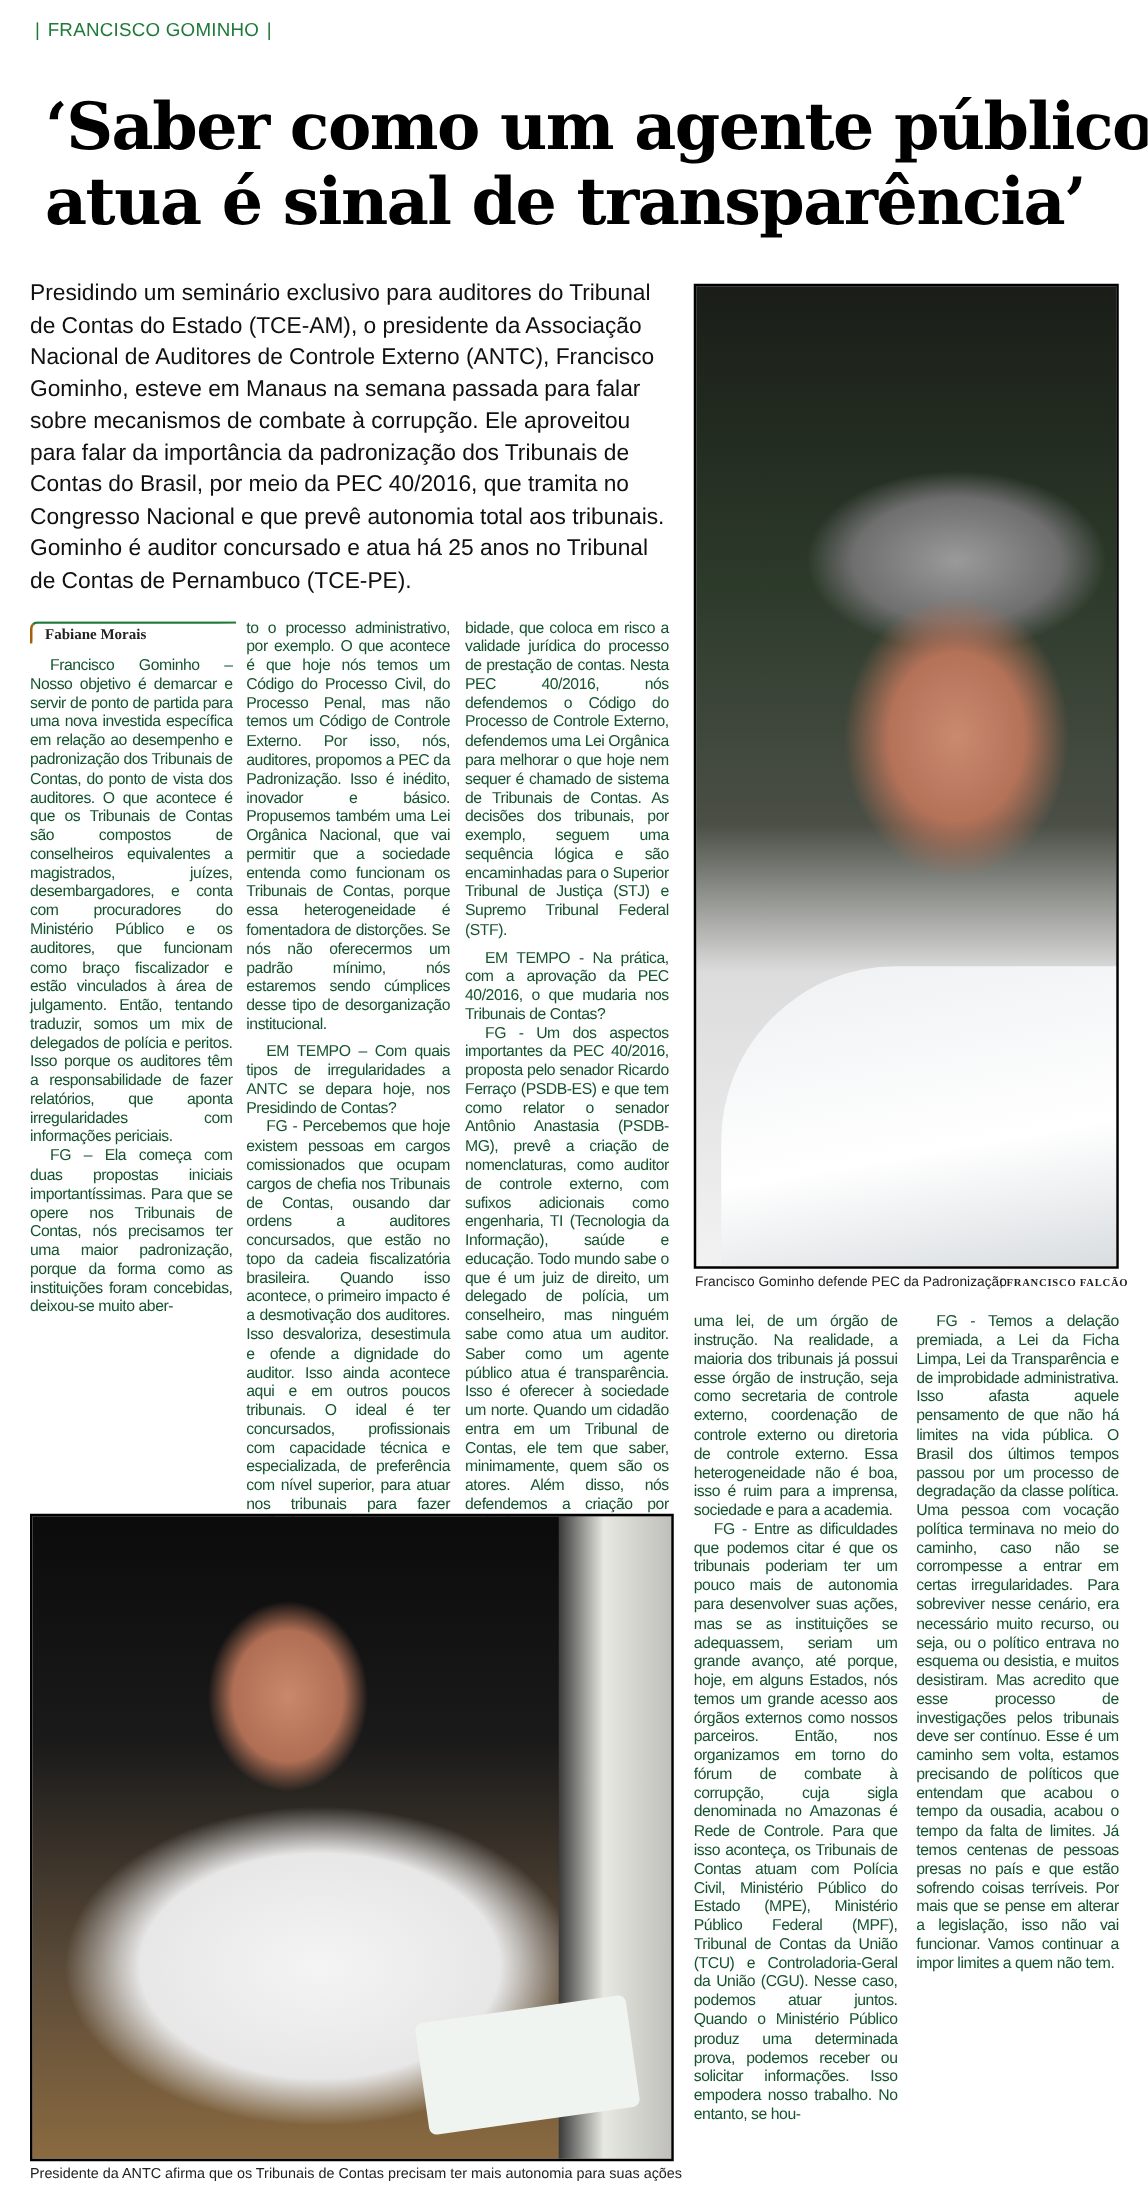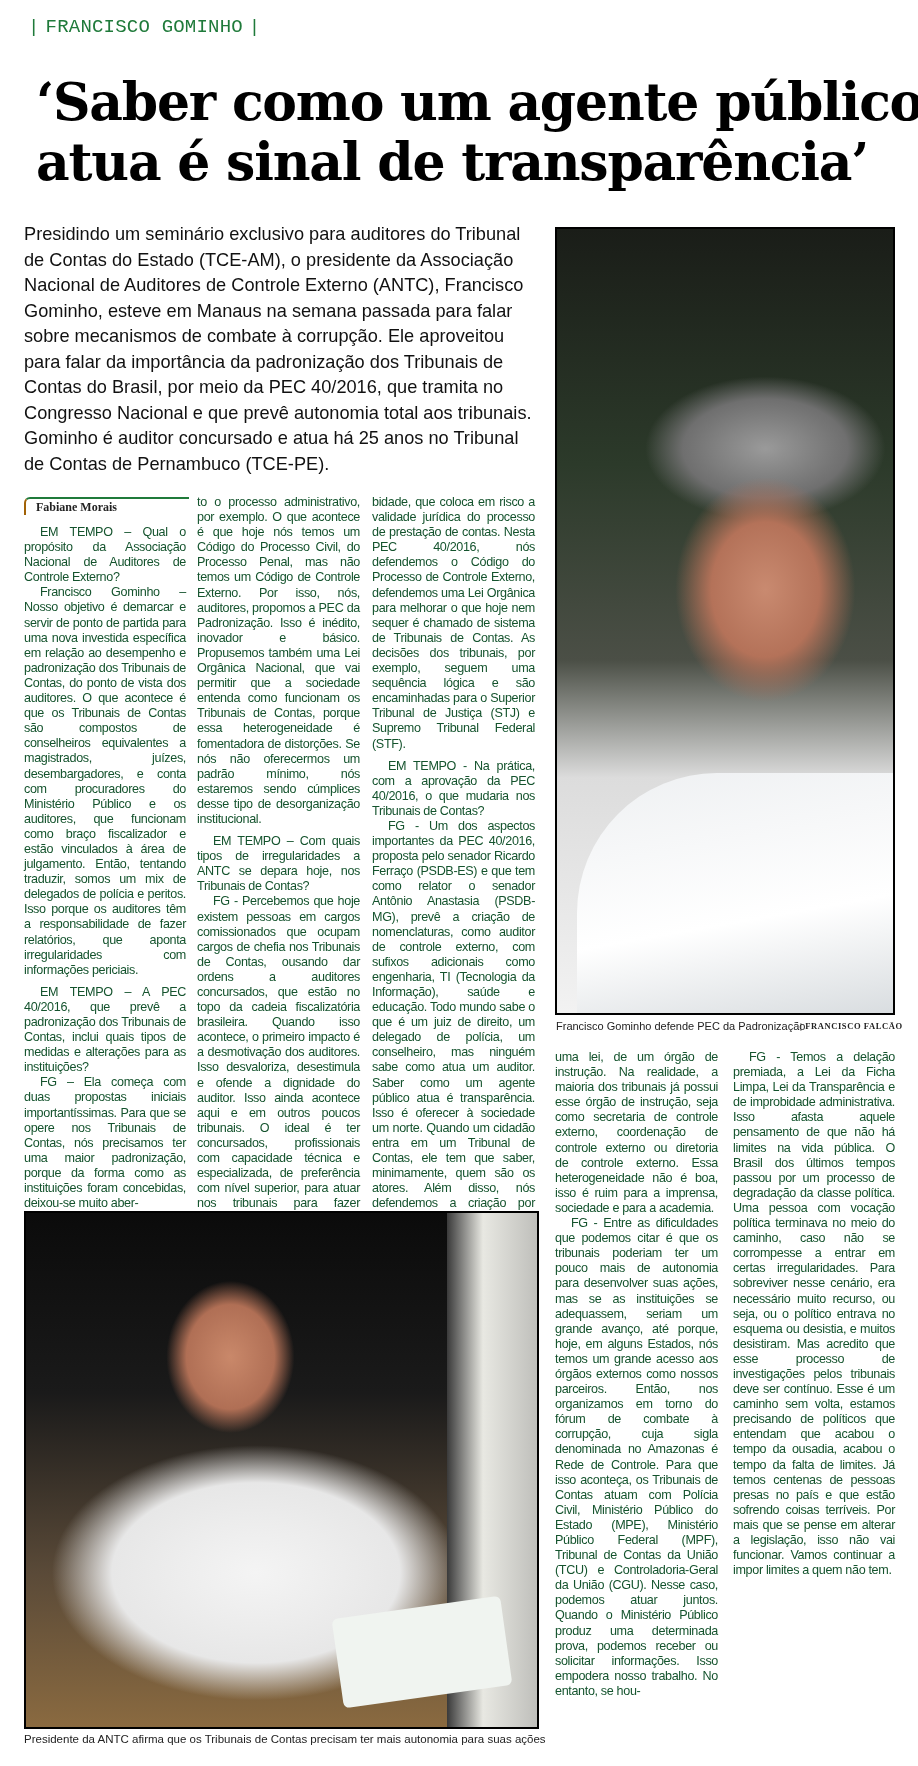--- a/index.html
+++ b/index.html
@@ -1,17 +1,17 @@
 <!DOCTYPE html>
 <html><head>
 <meta charset="utf-8">
 <style>
   html, body { margin:0; padding:0; background:#ffffff; }
   body { width:918px; height:1766px; position:relative; overflow:hidden; font-family:"Liberation Sans", sans-serif; color:#111; }
-  .kicker { position:absolute; left:22px; top:16px; font-family:Liberation Mono, monospace; font-size:19px; color:#1f7a3a; letter-spacing:0.2px;text-align:center; }
+  .kicker { position:absolute; left:22px; top:16px; font-family:Liberation Sans, sans-serif; font-size:15px; color:#1f7a3a; letter-spacing:0.2px;text-align:center; }
   .kicker .bar { color:#1f7a3a; font-weight:normal; padding:0 6px; }
   .headline { position:absolute; left:22px; top:58px; width:890px; font-family:"DejaVu Serif", serif; font-weight:bold; font-size:52px; line-height:60px; letter-spacing:-1.2px; color:#000; margin:14px; }
   .lead { position:absolute; left:24px; top:222px; width:510px; font-size:18.2px; line-height:25.5px; color:#111; margin:0; }
   .photo1 { position:absolute; left:555px; top:227px; width:340px; height:788px; border:2px solid #000; box-sizing:border-box; overflow:hidden;
     background:
       radial-gradient(ellipse 120px 150px at 62% 46%, #c98a70 0%, #b47259 45%, rgba(120,70,50,0) 75%),
       radial-gradient(ellipse 150px 90px at 62% 28%, #9a9a9a 0%, #6f6f6f 55%, rgba(80,80,80,0) 80%),
       linear-gradient(180deg, #1a1d18 0%, #2c3a2a 30%, #4b4f46 55%, #dcdcdc 70%, #f2f2f2 100%); }
   .photo1 .shirt { position:absolute; left:20px; right:0; bottom:0; height:240px; background:linear-gradient(170deg,#eef0f2,#ffffff 60%,#d9dde0); border-top-left-radius:140px; }
   .cap1 { position:absolute; left:556px; top:1020px; font-size:11px; color:#222; }
@@ -47,29 +47,27 @@
   <div class="shirt"></div>
 </div>
 <div class="cap1">Francisco Gominho defende PEC da Padronização</div>
 <div class="credit1">| FRANCISCO FALCÃO</div>
 
 <div class="byline">
   <span>Fabiane Morais</span>
 </div>
 
 <div class="col" style="left:24px; top:525px; width:162px;">
-  <p class="first">EM TEMPO – Qual o propósito da Associação Nacional de Auditores de Controle Externo?</p>
   <p>Francisco Gominho – Nosso objetivo é demarcar e servir de ponto de partida para uma nova investida específica em relação ao desempenho e padronização dos Tribunais de Contas, do ponto de vista dos auditores. O que acontece é que os Tribunais de Contas são compostos de conselheiros equivalentes a magistrados, juízes, desembargadores, e conta com procuradores do Ministério Público e os auditores, que funcionam como braço fiscalizador e estão vinculados à área de julgamento. Então, tentando traduzir, somos um mix de delegados de polícia e peritos. Isso porque os auditores têm a responsabilidade de fazer relatórios, que aponta irregularidades com informações periciais.</p>
-  <p class="q">EM TEMPO – A PEC 40/2016, que prevê a padronização dos Tribunais de Contas, inclui quais tipos de medidas e alterações para as instituições?</p>
   <p>FG – Ela começa com duas propostas iniciais importantíssimas. Para que se opere nos Tribunais de Contas, nós precisamos ter uma maior padronização, porque da forma como as instituições foram concebidas, deixou-se muito aber-</p>
 </div>
 
 <div class="col" style="left:197px; top:495px; width:163px;">
   <p class="cont">to o processo administrativo, por exemplo. O que acontece é que hoje nós temos um Código do Processo Civil, do Processo Penal, mas não temos um Código de Controle Externo. Por isso, nós, auditores, propomos a PEC da Padronização. Isso é inédito, inovador e básico. Propusemos também uma Lei Orgânica Nacional, que vai permitir que a sociedade entenda como funcionam os Tribunais de Contas, porque essa heterogeneidade é fomentadora de distorções. Se nós não oferecermos um padrão mínimo, nós estaremos sendo cúmplices desse tipo de desorganização institucional.</p>
-  <p class="q">EM TEMPO – Com quais tipos de irregularidades a ANTC se depara hoje, nos Tribunais de Contas?</p>
+  <p class="q">EM TEMPO – Com quais tipos de irregularidades a ANTC se depara hoje, nos Presidindo de Contas?</p>
   <p>FG - Percebemos que hoje existem pessoas em cargos comissionados que ocupam cargos de chefia nos Tribunais de Contas, ousando dar ordens a auditores concursados, que estão no topo da cadeia fiscalizatória brasileira. Quando isso acontece, o primeiro impacto é a desmotivação dos auditores. Isso desvaloriza, desestimula e ofende a dignidade do auditor. Isso ainda acontece aqui e em outros poucos tribunais. O ideal é ter concursados, profissionais com capacidade técnica e especializada, de preferência com nível superior, para atuar nos tribunais para fazer auditoria. Sem isso, acontece a impro-</p>
 </div>
 
 <div class="col" style="left:372px; top:495px; width:163px;">
   <p class="cont">bidade, que coloca em risco a validade jurídica do processo de prestação de contas. Nesta PEC 40/2016, nós defendemos o Código do Processo de Controle Externo, defendemos uma Lei Orgânica para melhorar o que hoje nem sequer é chamado de sistema de Tribunais de Contas. As decisões dos tribunais, por exemplo, seguem uma sequência lógica e são encaminhadas para o Superior Tribunal de Justiça (STJ) e Supremo Tribunal Federal (STF).</p>
   <p class="q">EM TEMPO - Na prática, com a aprovação da PEC 40/2016, o que mudaria nos Tribunais de Contas?</p>
   <p>FG - Um dos aspectos importantes da PEC 40/2016, proposta pelo senador Ricardo Ferraço (PSDB-ES) e que tem como relator o senador Antônio Anastasia (PSDB-MG), prevê a criação de nomenclaturas, como auditor de controle externo, com sufixos adicionais como engenharia, TI (Tecnologia da Informação), saúde e educação. Todo mundo sabe o que é um juiz de direito, um delegado de polícia, um conselheiro, mas ninguém sabe como atua um auditor. Saber como um agente público atua é transparência. Isso é oferecer à sociedade um norte. Quando um cidadão entra em um Tribunal de Contas, ele tem que saber, minimamente, quem são os atores. Além disso, nós defendemos a criação por meio de</p>
 </div>
 
 <div class="col" style="left:555px; top:1050px; width:163px;">

